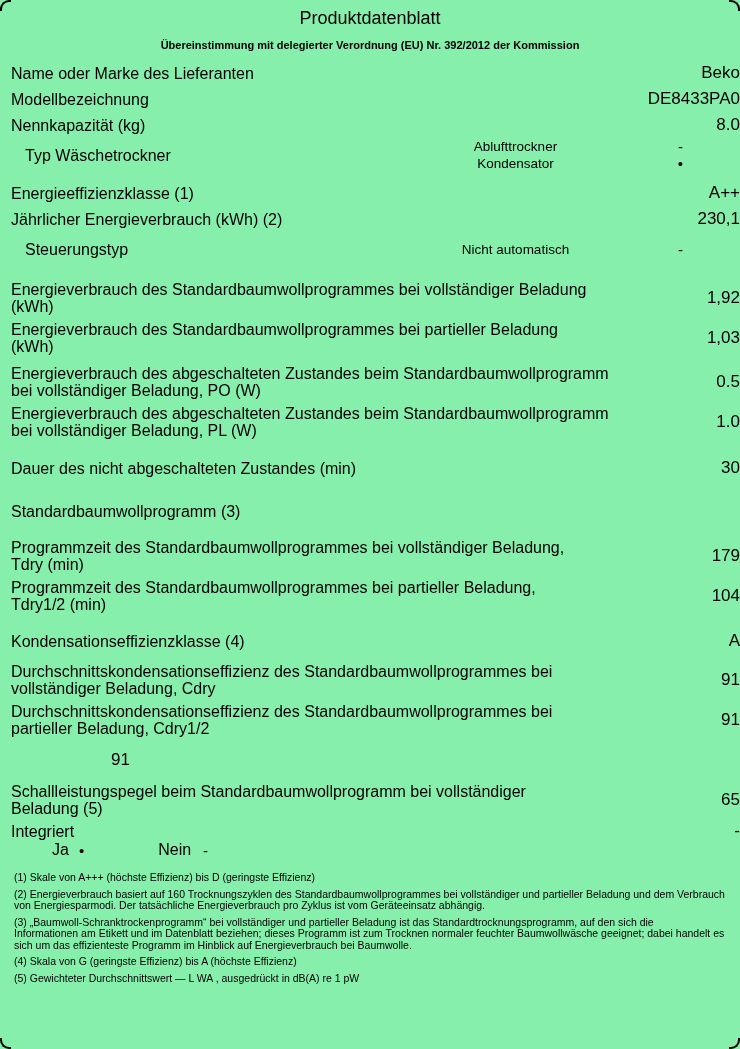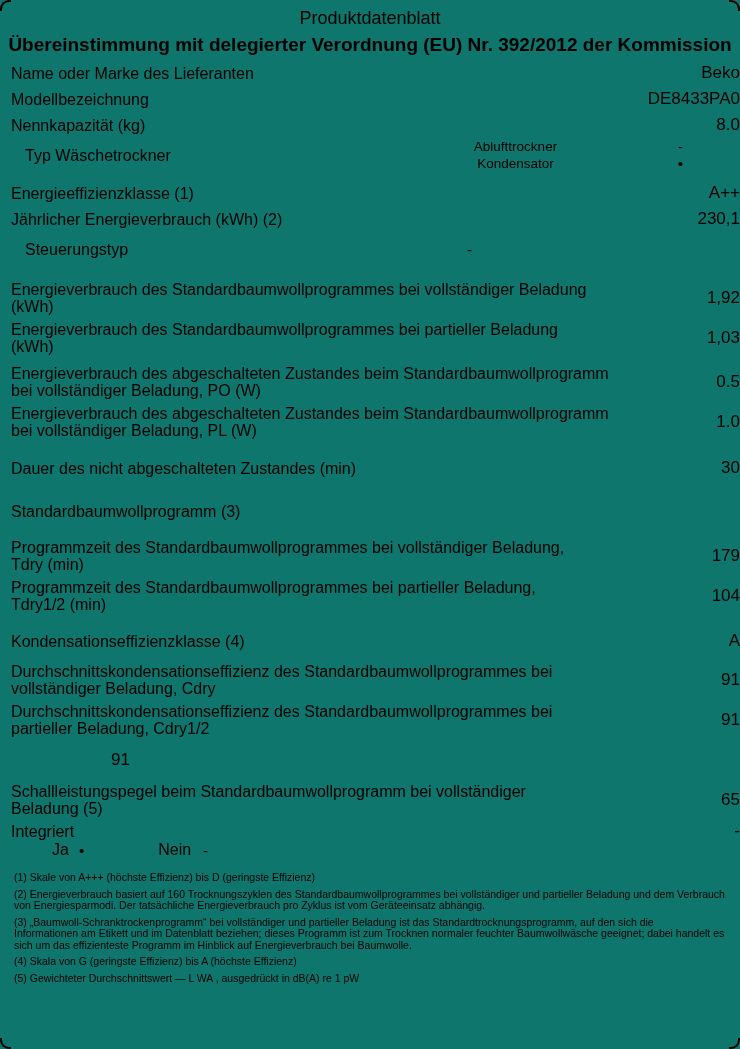--- a/index.html
+++ b/index.html
@@ -1,28 +1,28 @@
 <!DOCTYPE html>
 <html lang="de"><head>
 <meta charset="utf-8">
 <style>
   * { margin:0; padding:0; box-sizing:border-box; }
   html,body { background:#fff; }
   body { width:740px; height:1049px; font-family:"Liberation Sans", sans-serif; color:#000; }
-  .sheet { position:relative; width:740px; height:1049px; background:#0f766e; overflow:hidden; padding-top:8px; }
+  .sheet { position:relative; width:740px; height:1049px; background:#86efac; overflow:hidden; padding-top:8px; }
 
   
   .corner { position:absolute; width:11px; height:11px; border:0 solid #000; }
   .corner.tl { top:0; left:0;  border-top-width:2.5px; border-left-width:2.5px;  border-top-left-radius:9px; }
   .corner.tr { top:0; right:0; border-top-width:2.5px; border-right-width:2.5px; border-top-right-radius:9px; }
   .corner.bl { bottom:0; left:0;  border-bottom-width:2.5px; border-left-width:2.5px;  border-bottom-left-radius:9px; }
   .corner.br { bottom:0; right:0; border-bottom-width:2.5px; border-right-width:2.5px; border-bottom-right-radius:9px; }
 
   .title { text-align:center; font-size:18px; line-height:21px; }
-  .subtitle { text-align:center; font-size:19px; font-weight:700; line-height:20px; margin-top:6px; white-space:nowrap; }
+  .subtitle { text-align:center; font-size:11px; font-weight:700; line-height:20px; margin-top:6px; white-space:nowrap; }
 
   .row { display:flex; align-items:center; padding-left:11px; }
   .label { flex:1; font-size:16px; line-height:17px; white-space:pre-line; }
   .val { width:119px; text-align:right; font-size:17px; }
   .row.wide .val { width:221px; }
 
   .subcol { display:flex; flex-direction:column; width:330px; }
   .subrow { display:flex; align-items:center; height:17px; }
   .mid { width:211px; text-align:center; font-size:13.5px; }
   .subval { width:119px; text-align:center; font-size:15px; }
@@ -88,20 +88,21 @@
 
   <div class="row h26">
     <div class="label">Jährlicher Energieverbrauch (kWh) (2)</div>
     <div class="val">230,1</div>
   </div>
 
   <div class="row h34">
     <div class="label">Steuerungstyp</div>
     <div class="subcol">
       <div class="subrow">
+        <div class="mid">Nicht automatisch</div>
         <div class="subval">-</div>
       </div>
     </div>
   </div>
 
   <div class="row h40 mt12">
     <div class="label">Energieverbrauch des Standardbaumwollprogrammes bei vollständiger Beladung
 (kWh)</div>
     <div class="val">1,92</div>
   </div>

